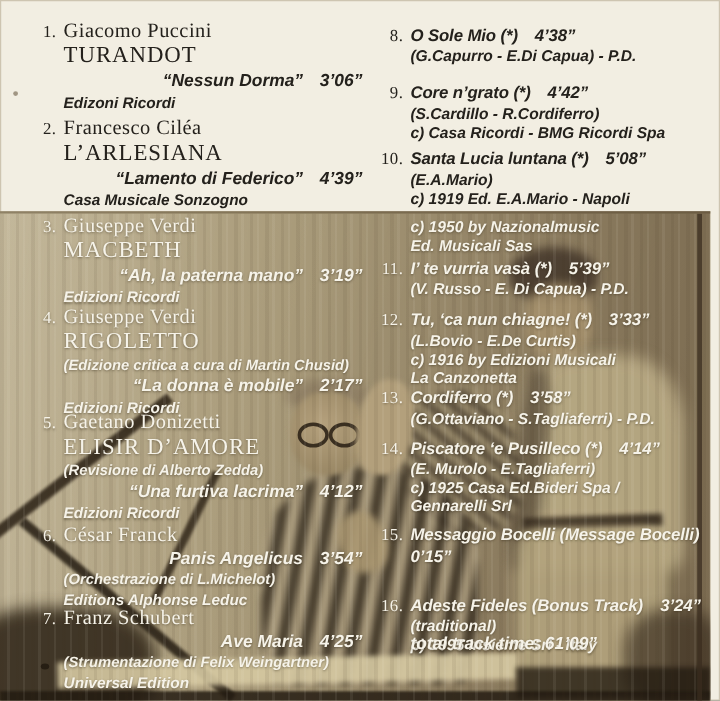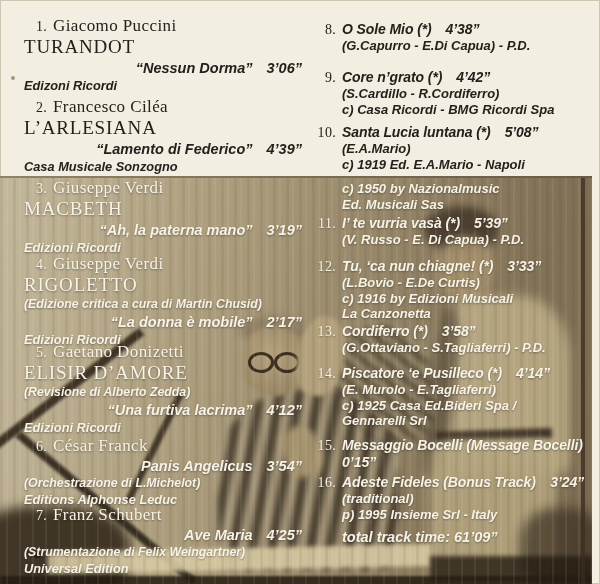--- a/index.html
+++ b/index.html
@@ -53,21 +53,21 @@
   
   .col{position:absolute; top:0; height:584px;}
   .col-left{left:0; width:302px;}
   .col-right{left:302px; width:296px;}
   .trk{position:absolute; left:0; width:100%;}
   .tline{display:flex; align-items:baseline;}
   .ser{font-family:"Liberation Serif", serif;}
   .num{flex:0 0 53px; box-sizing:border-box; text-align:right; padding-right:6px; font-size:14px; letter-spacing:.3px;}
   .col-right .num{flex:0 0 40px;}
   .composer{font-size:17px; letter-spacing:.4px; line-height:20px;}
-  .sub{margin-left:24px;}
+  .sub{margin-left:53px;}
   .col-right .sub{margin-left:40px;}
   .work{font-size:19px; letter-spacing:.8px; line-height:22px;}
   .bi{font-weight:bold; font-style:italic;}
   .aria{font-size:14.5px; line-height:17px; margin-top:2px; white-space:nowrap;text-align:right;}
   .note{font-size:12.3px; line-height:15px; margin-top:1px; white-space:nowrap;}
   .pub{font-size:12.8px; line-height:15px; margin-top:1px; white-space:nowrap;}
   .time{margin-left:14px;}
   .rtitle{font-size:14px; line-height:18px; letter-spacing:-.1px; white-space:nowrap;}
   .cr{font-size:13px; line-height:15.5px; white-space:nowrap;}
   .dark{color:#24211c;}
@@ -254,21 +254,21 @@
     </div>
 
     <div class="trk lite" style="top:436px">
       <div class="tline">
           <span class="num ser">15.</span>
           <span class="rtitle bi">Messaggio Bocelli (Message Bocelli)</span>
         </div>
       <div class="sub bi tright">0’15”</div>
     </div>
 
-    <div class="trk lite" style="top:473px">
+    <div class="trk lite" style="top:495px">
       <div class="tline">
           <span class="num ser">16.</span>
           <span class="rtitle bi spread" style="flex:1">
             <span>Adeste Fideles (Bonus Track)</span>
             <span>3’24”</span>
           </span>
         </div>
       <div class="sub cr bi">(traditional)</div>
       <div class="sub cr bi">p) 1995 Insieme Srl - Italy</div>
     </div>

